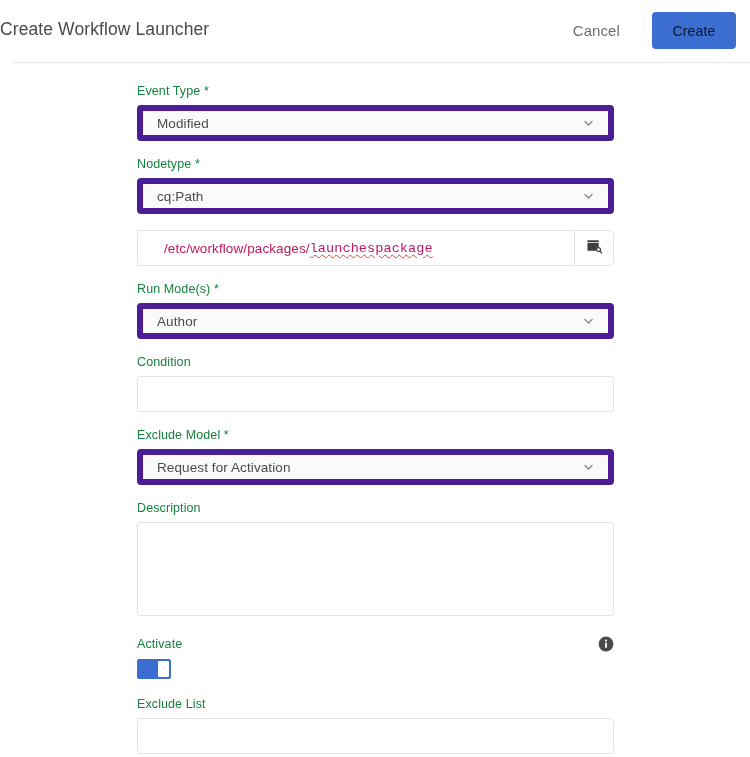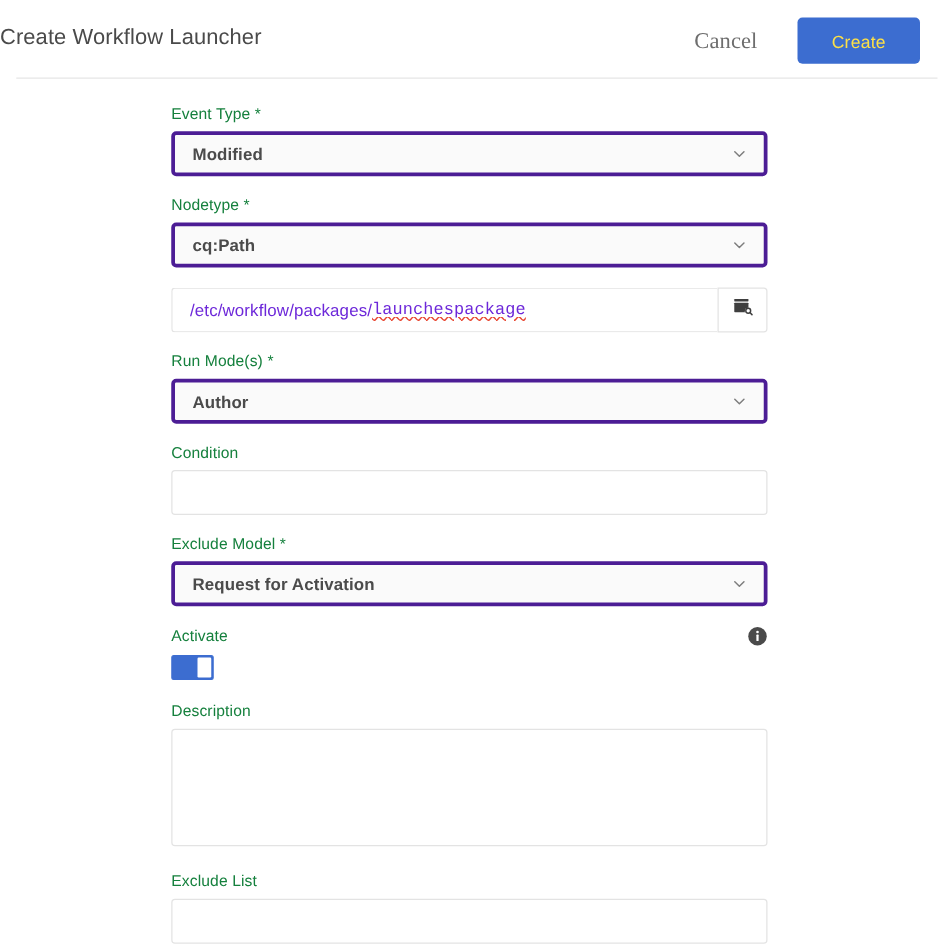--- a/index.html
+++ b/index.html
@@ -34,35 +34,35 @@
     position: absolute;
     right: 14px;
     top: 12px;
     display: flex;
     align-items: center;
     gap: 18px;
   }
   .btn-cancel {
     background: transparent;
     border: none;
-    font-family: Liberation Serif, serif;
-    font-size: 18px;
+    font-family: Liberation Sans, sans-serif;
+    font-size: 15px;
     color: #6e6e6e;
     padding: 10px 14px;
     cursor: pointer;
     letter-spacing: 0.1px;
   }
   .btn-create {
     background: #3c6dd0;
     border: none;
     border-radius: 4px;
     font-family: "Liberation Sans", sans-serif;
     font-size: 14px;
-    color: #fde047;
-    width: 98px;
+    color: #0f172a;
+    width: 84px;
     height: 37px;
     cursor: pointer;
     letter-spacing: 0.2px;
   }
   .header-divider {
     position: absolute;
     left: 13px;
     right: 0;
     top: 62px;
     height: 1px;
@@ -95,25 +95,24 @@
   .label-row .field-label {
     margin-bottom: 0;
   }
 
   .select-wrap {
     position: relative;
     width: 100%;
     height: 36px;
     box-sizing: border-box;
     background: #fafafa;
-    border: 3px solid #4c1d95;
+    border: 6px solid #4c1d95;
     border-radius: 4px;
     display: flex;
     align-items: center;
-    font-weight: bold;
   }
   .select-value {
     font-size: 13.5px;
     color: #4b4b4b;
     padding-left: 14px;
     letter-spacing: 0.1px;
   }
   .chevron {
     position: absolute;
     right: 14px;
@@ -149,23 +148,23 @@
   .path-input {
     flex: 1;
     box-sizing: border-box;
     height: 36px;
     background: #ffffff;
     border: 1px solid #e3e3e3;
     border-right: none;
     border-radius: 3px 0 0 3px;
     display: flex;
     align-items: center;
-    padding-left: 14px;
+    padding-left: 26px;
     font-size: 13.5px;
-    color: #6d28d9;
+    color: #be185d;
     letter-spacing: 0.1px;
     overflow: hidden;
     white-space: nowrap;
   }
   .spell-error {
     text-decoration: underline;
     text-decoration-style: wavy;
     text-decoration-color: #e8442f;
     text-decoration-thickness: 1px;
     text-underline-offset: 2px;
@@ -309,39 +308,39 @@
     <div class="select-wrap">
       <span class="select-value">Request for Activation</span>
       <span class="chevron">
         <svg viewBox="0 0 12 12" width="11" height="11">
             <path d="M2 4.3 L6 8.2 L10 4.3" fill="none" stroke="#7d7d7d" stroke-width="1.3" stroke-linecap="round" stroke-linejoin="round"></path>
           </svg>
       </span>
     </div>
   </div>
 
+  <div class="field">
+    <span class="field-label">Description</span>
+    <textarea class="textarea-box" placeholder="" style=""></textarea>
+  </div>
+
   <div class="field field-activate">
     <div class="label-row">
       <span class="field-label">Activate</span>
       <span class="info-icon">
         <svg viewBox="0 0 16 16" width="16" height="16">
           <circle cx="8" cy="8" r="7.4" fill="#4a4a4a"></circle>
           <rect x="7.1" y="6.6" width="1.8" height="5.2" rx="0.5" fill="#ffffff"></rect>
           <circle cx="8" cy="4.6" r="1.05" fill="#ffffff"></circle>
         </svg>
       </span>
     </div>
     <div class="toggle">
       <span class="toggle-knob"></span>
     </div>
   </div>
 
   <div class="field">
-    <span class="field-label">Description</span>
-    <textarea class="textarea-box" placeholder="" style=""></textarea>
-  </div>
-
-  <div class="field">
     <span class="field-label">Exclude List</span>
     <input class="text-input" type="text" placeholder="" style="">
   </div>
 
 </div>
 
 </body></html>

